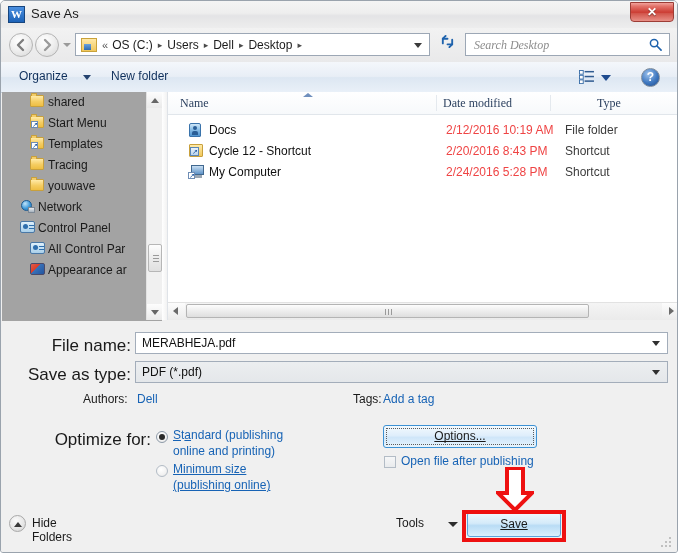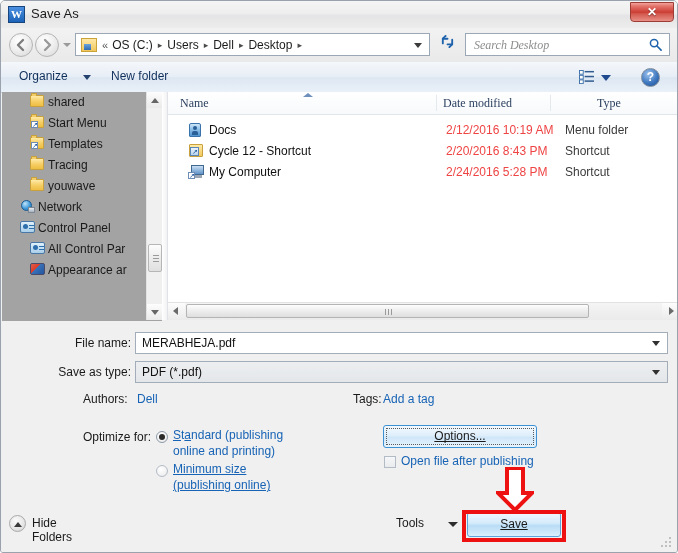--- a/index.html
+++ b/index.html
@@ -339,21 +339,21 @@
     content:"";position:absolute;left:198px;top:4px;width:1px;height:6px;
     background:#9a9a9a;box-shadow:3px 0 0 #9a9a9a, 6px 0 0 #9a9a9a;
   }
 
   
   .form{
     position:absolute;left:0;top:320px;width:678px;height:232px;
     background:#f0f0f0;
   }
   .flabel{
-    position:absolute;font-size:12px;color:#1a1a1a;text-align:right;
+    position:absolute;font-size:17px;color:#1a1a1a;text-align:right;
   }
   .combo{
     position:absolute;box-sizing:border-box;height:22px;
     border:1px solid #a3adba;background:#fff;
   }
   .combo .val{position:absolute;left:6px;top:3px;font-size:12px;color:#111;}
   .combo .cv{
     position:absolute;right:7px;top:8px;width:0;height:0;
     border-left:4px solid transparent;border-right:4px solid transparent;
     border-top:5px solid #303030;
@@ -602,21 +602,21 @@
       <div class="divider" style="left:382px;"></div>
       <div class="col" style="left:383px;margin-left:46px;">Type</div>
     </div>
 
     <div class="filerow" style="top:28px;">
       <div class="ic">
           <div class="docs-ico"></div>
         </div>
       <div class="nm">Docs</div>
       <div class="dt">2/12/2016 10:19 AM</div>
-      <div class="tp">Menu folder</div>
+      <div class="tp">File folder</div>
     </div>
 
     <div class="filerow" style="top:49px;">
       <div class="ic">
         <div class="sc-folder-ico">
             <div class="sq">
               <div style="position:absolute;left:1px;top:0;font-size:7px;color:#17539e;line-height:7px;">↗</div>
             </div>
           </div>
       </div>

